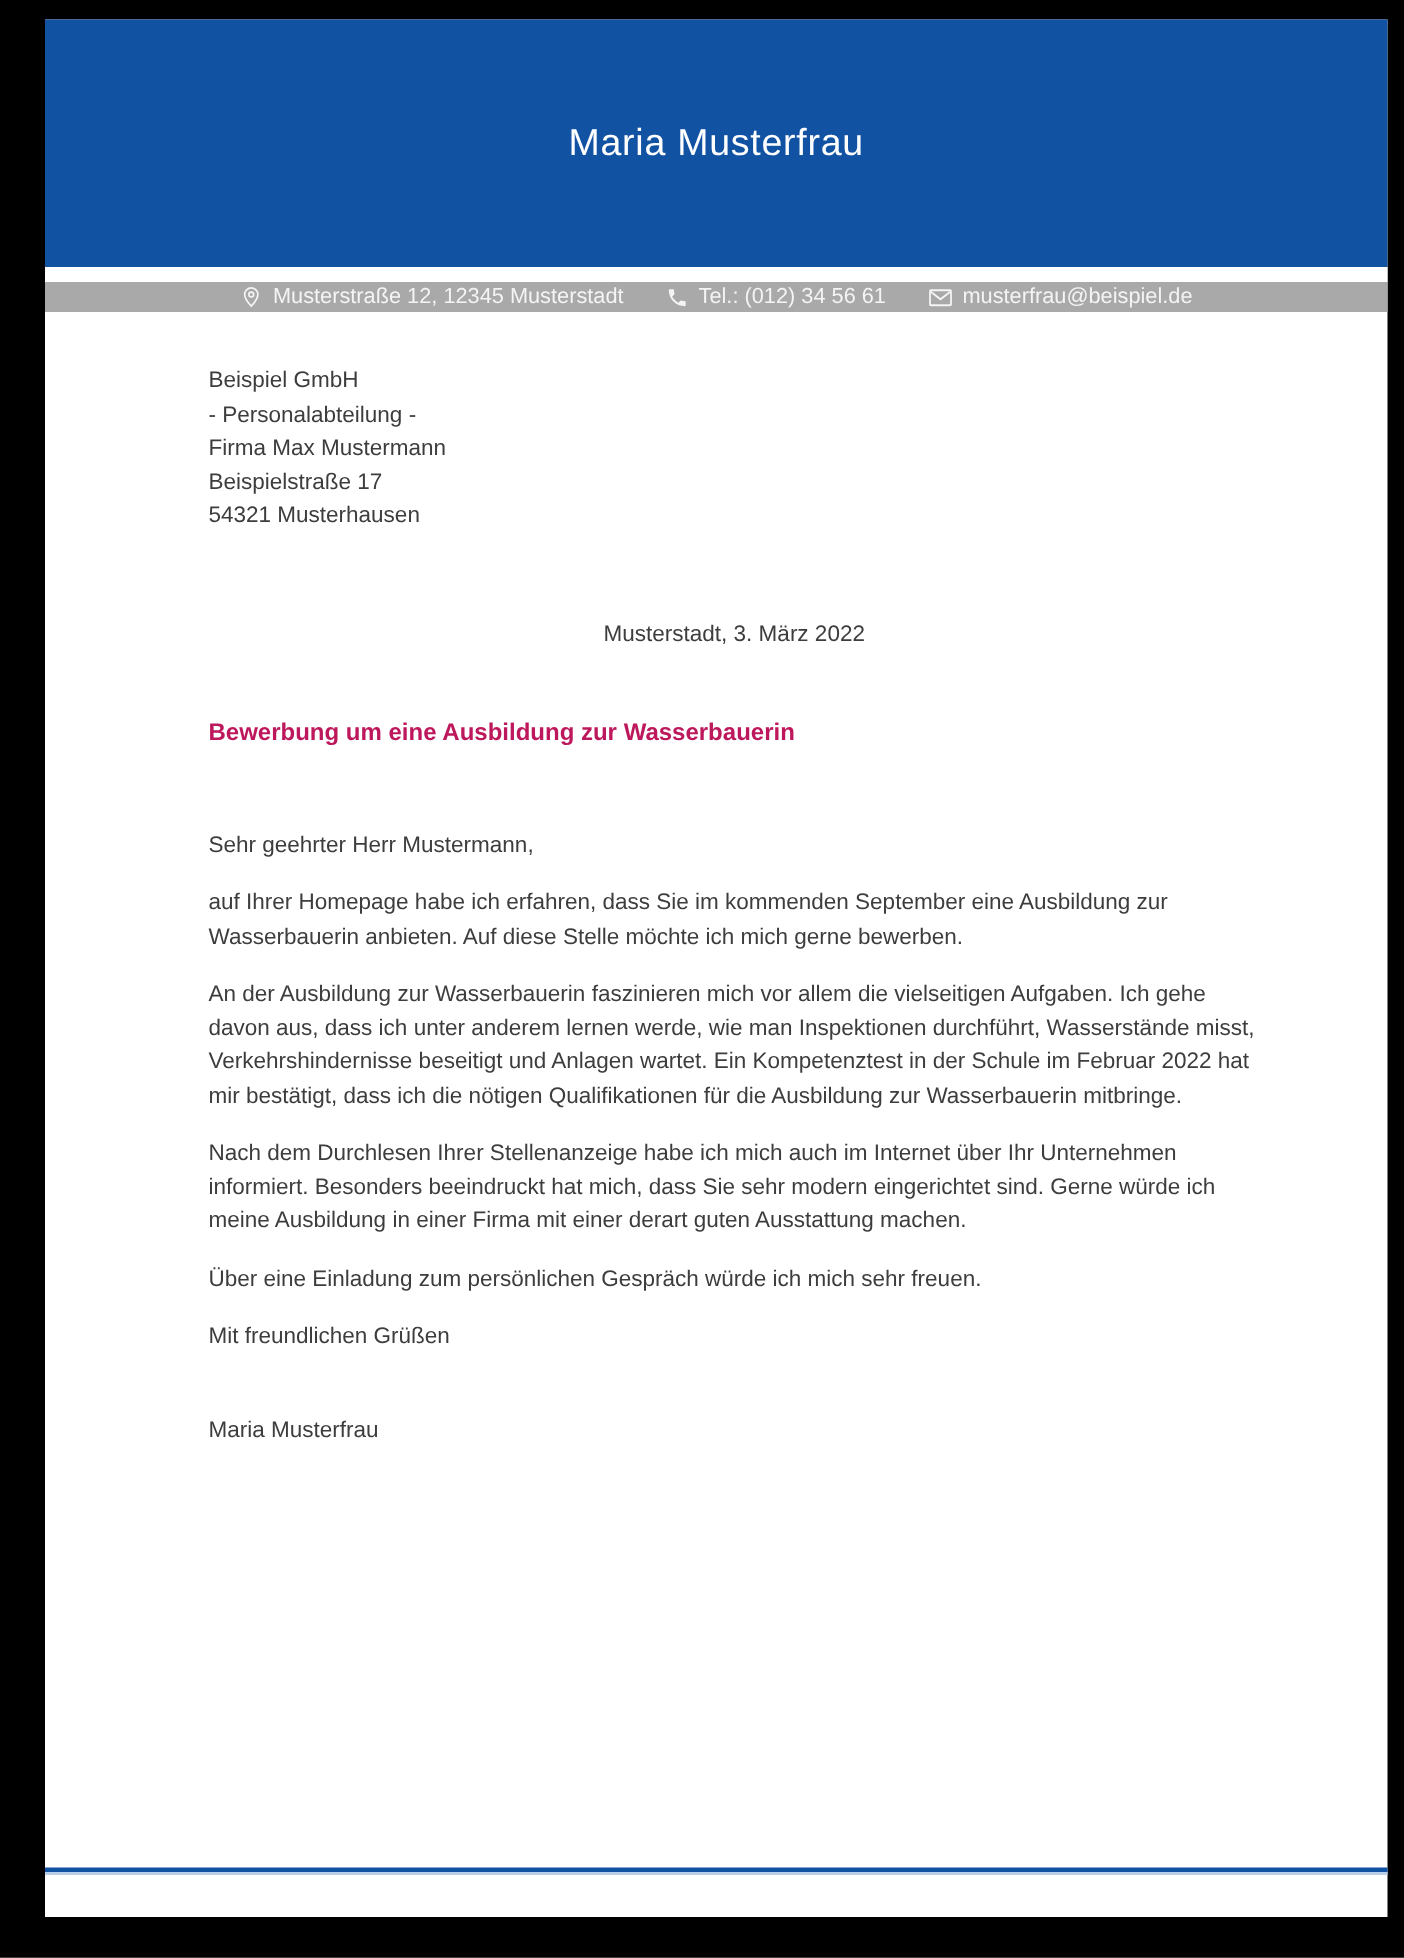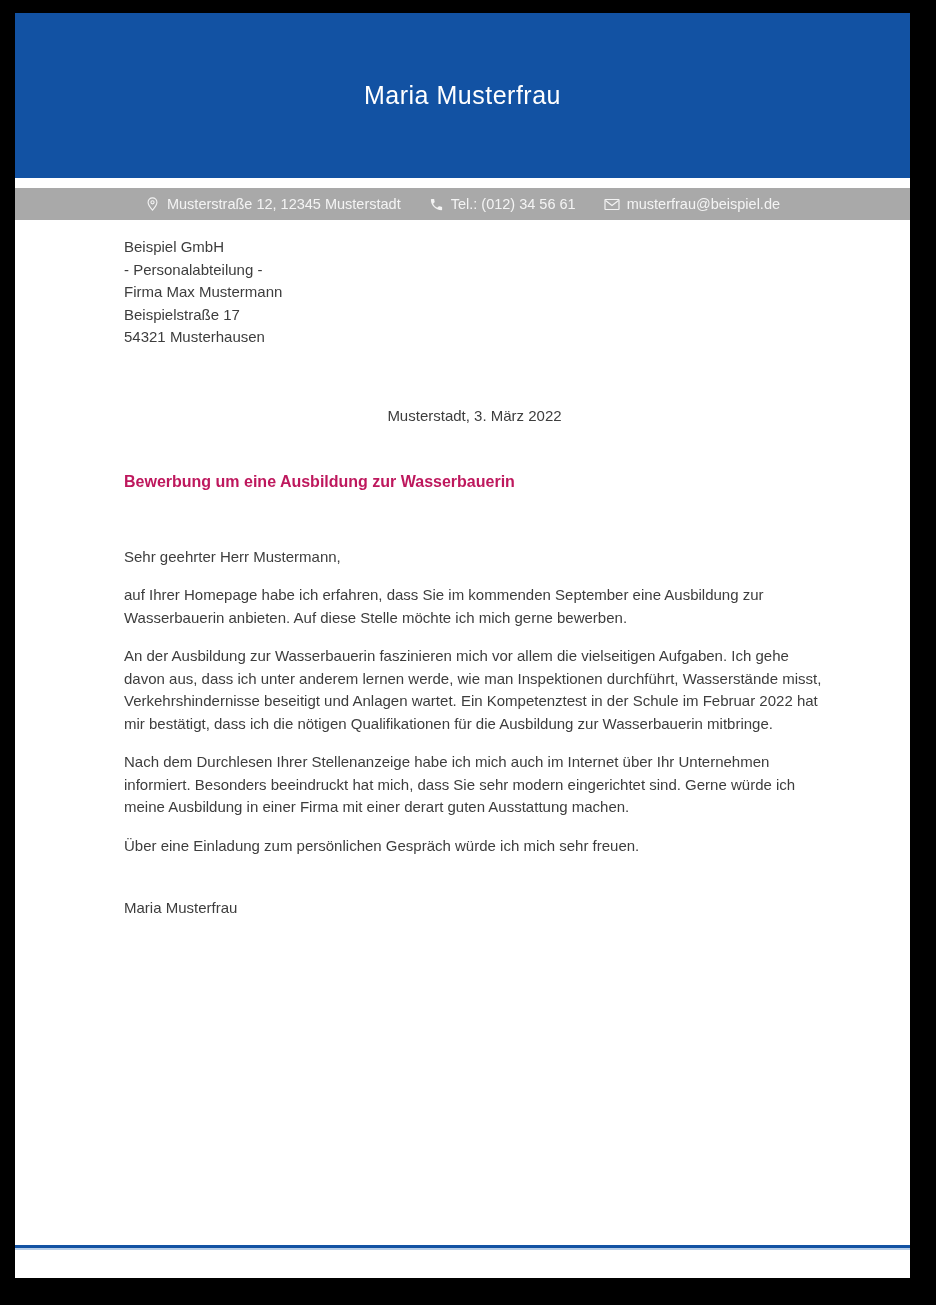--- a/index.html
+++ b/index.html
@@ -4,57 +4,57 @@
 <style>
   * { margin: 0; padding: 0; box-sizing: border-box; }
   html, body {
     width: 936px; height: 1305px;
     background: #000;
     font-family: "Liberation Sans", sans-serif;
     overflow: hidden;
   }
   .page {
     position: absolute;
-    left: 15px; top: 13px;
+    left: 30px; top: 13px;
     width: 895px; height: 1265px;
     background: #ffffff;
   }
   .header-blue {
     height: 165px;
     background: #1252a3;
     display: flex;
     align-items: center;
     justify-content: center;
   }
   .header-title {
     color: #ffffff;
     font-size: 25px;
     font-weight: 400;
     letter-spacing: 0.5px;
   }
   .header-gap { height: 10px; background: #ffffff; }
   .contact-bar {
-    height: 32px;
+    height: 20px;
     background: #a9a9a9;
     display: flex;
     align-items: center;
     justify-content: center;
     gap: 28px;
     color: #f4f4f4;
     font-size: 14.5px;
   }
   .contact-item {
     display: flex;
     align-items: center;
     gap: 7px;
     white-space: nowrap;
   }
   .contact-item svg { display: block; }
   .letter {
-    padding: 16px 85px 0 109px;
+    padding: 35px 85px 0 109px;
     color: #3d3d3d;
     font-size: 15px;
     line-height: 22.5px;
   }
   .recipient div { white-space: pre; }
   .date-line {
     text-align: center;
     margin-top: 56px;
   }
   .subject {
@@ -128,20 +128,21 @@
 
     <div class="subject">Bewerbung um eine Ausbildung zur Wasserbauerin</div>
 
     <p class="salutation">Sehr geehrter Herr Mustermann,</p>
 
     <p class="para">auf Ihrer Homepage habe ich erfahren, dass Sie im kommenden September eine Ausbildung zur Wasserbauerin anbieten. Auf diese Stelle möchte ich mich gerne bewerben.</p>
     <p class="para">An der Ausbildung zur Wasserbauerin faszinieren mich vor allem die vielseitigen Aufgaben. Ich gehe davon aus, dass ich unter anderem lernen werde, wie man Inspektionen durchführt, Wasserstände misst, Verkehrshindernisse beseitigt und Anlagen wartet. Ein Kompetenztest in der Schule im Februar 2022 hat mir bestätigt, dass ich die nötigen Qualifikationen für die Ausbildung zur Wasserbauerin mitbringe.</p>
     <p class="para">Nach dem Durchlesen Ihrer Stellenanzeige habe ich mich auch im Internet über Ihr Unternehmen informiert. Besonders beeindruckt hat mich, dass Sie sehr modern eingerichtet sind. Gerne würde ich meine Ausbildung in einer Firma mit einer derart guten Ausstattung machen.</p>
     <p class="para">Über eine Einladung zum persönlichen Gespräch würde ich mich sehr freuen.</p>
 
+    <p class="closing">Mit freundlichen Grüßen</p>
 
     <p class="signature">Maria Musterfrau</p>
   </div>
 
   <div class="bottom-rule">
     <div class="dark"></div>
     <div class="light"></div>
   </div>
 
 </div>

